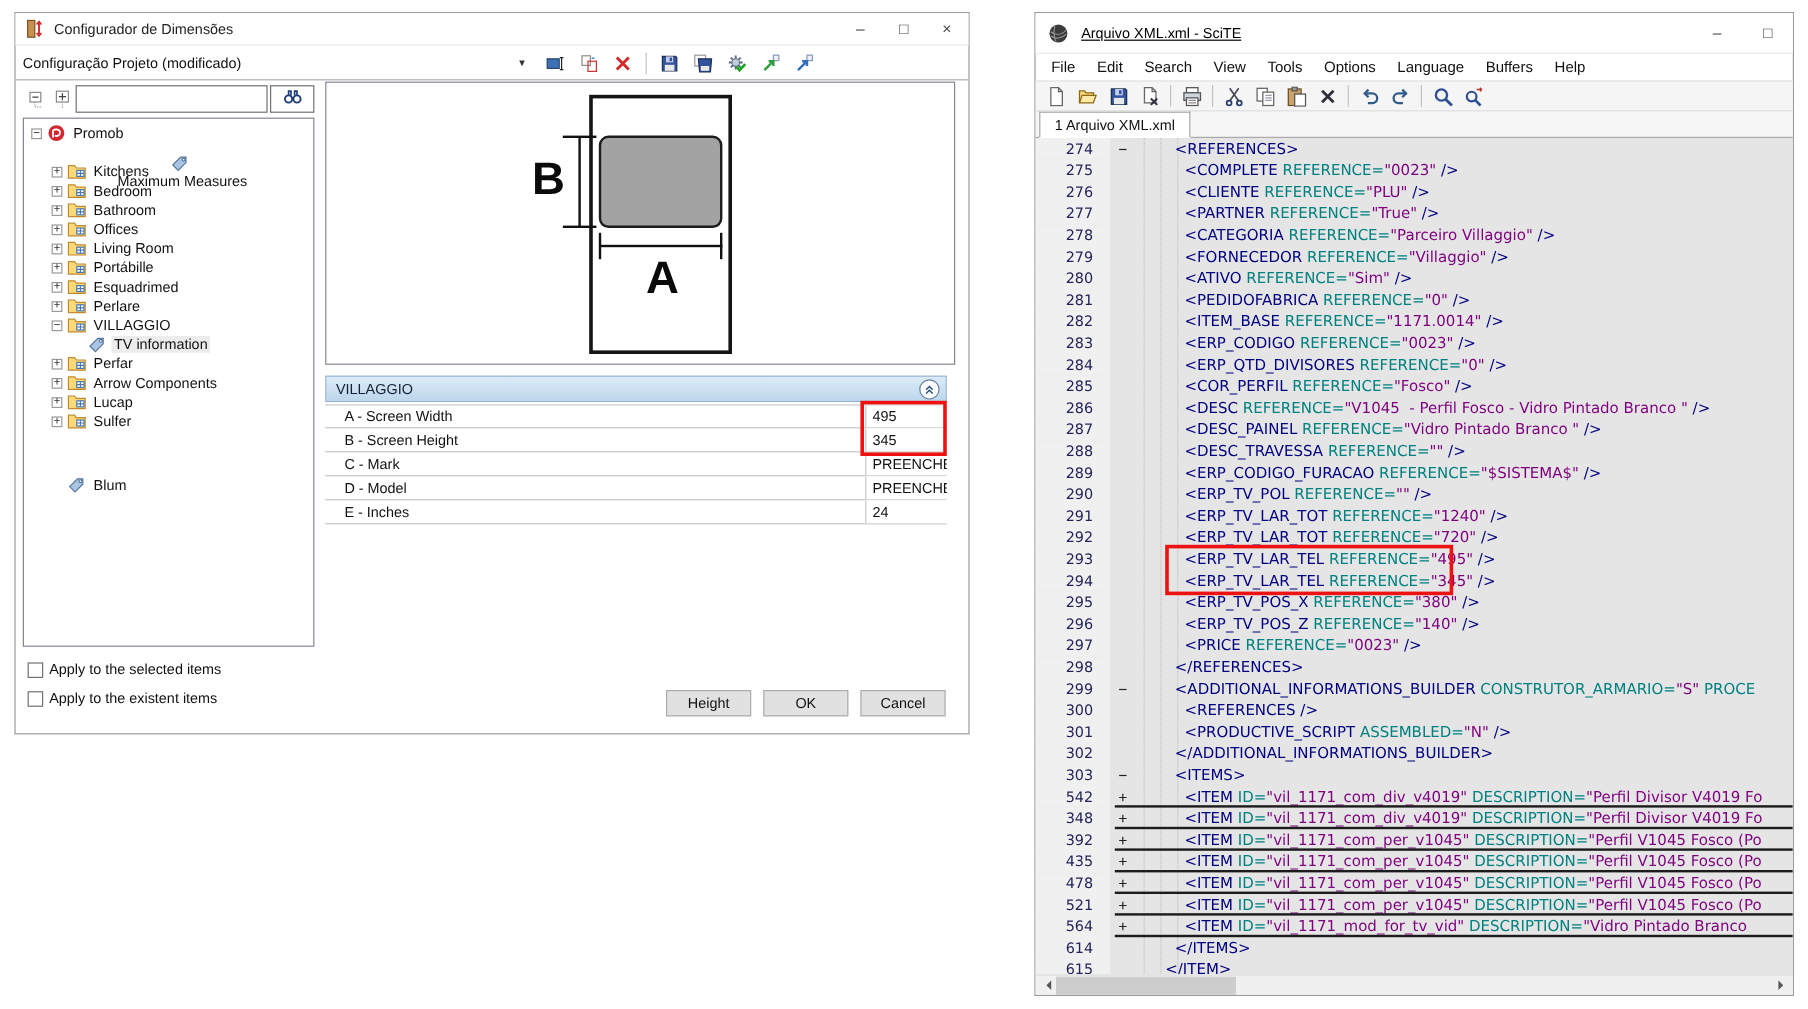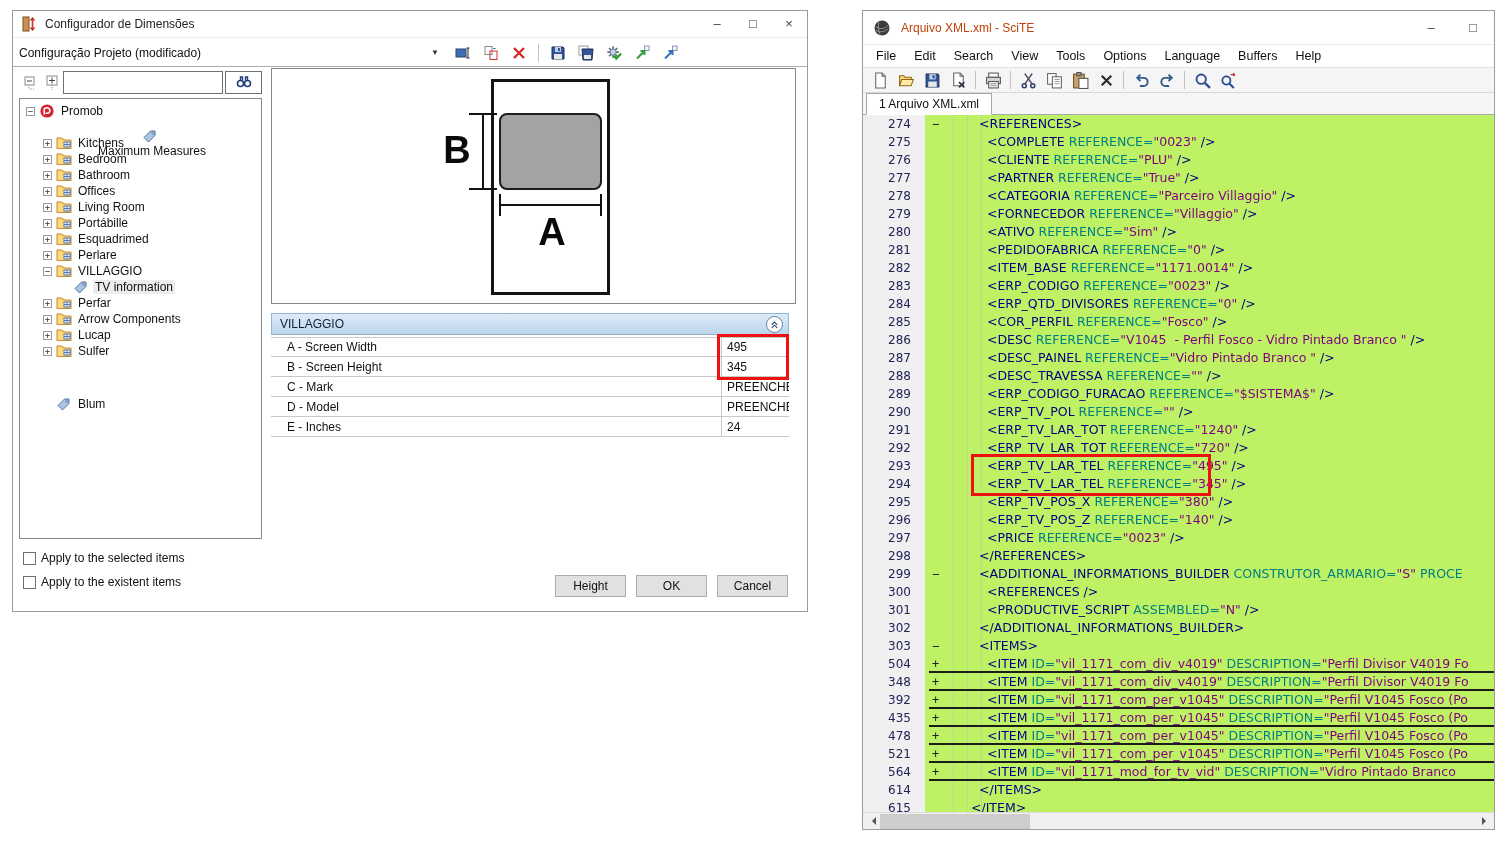--- a/index.html
+++ b/index.html
@@ -95,40 +95,40 @@
          border:1px solid #adadad; font-size:12px; text-align:center; line-height:20px;
          color:#111; }
 
   .annot { position:absolute; border:3px solid #e11; pointer-events:none; }
   #annot-left { left:704px; top:323px; width:72px; height:46px; }
 
   
   #win-right { left:862px; top:10px; width:633px; height:820px; }
   #rw-titlebar { height:34px; display:flex; align-items:center; }
   #rw-titlebar .app-icon { width:18px; height:18px; margin:0 10px; }
-  #rw-titlebar .title { font-size:12px; color:#c2410c; flex:1; }
+  #rw-titlebar .title { font-size:12px; color:#000000; flex:1;text-decoration:underline; }
   #rw-titlebar .wctl { height:34px; line-height:33px; width:42px; }
 
   #rw-menubar { position:absolute; top:34px; left:0; right:0; height:22px; display:flex;
                 align-items:center; padding-left:4px; }
   .menu-item { font-size:12.5px; color:#111; padding:2px 9px; }
 
   #rw-toolbar { position:absolute; top:56px; left:0; right:0; height:26px;
                 background:#f5f5f5; border-top:1px solid #e2e2e2;
                 border-bottom:1px solid #d7d7d7; display:flex; align-items:center;
                 gap:8px; padding-left:8px; }
   #rw-toolbar .tico svg { width:17px; height:17px; }
 
   #rw-tabbar { position:absolute; top:82px; left:0; right:0; height:22px;
                background:#f6f6f6; border-bottom:1px solid #a8a8a8; }
   #rw-tab { position:absolute; left:3px; bottom:-1px; height:22px; background:#fff;
             border:1px solid #a8a8a8; border-bottom:1px solid #fff; font-size:12px;
             color:#111; padding:0 12px; line-height:20px; }
 
-  #editor { position:absolute; top:104px; left:0; right:0; bottom:17px; background:#bef264;
+  #editor { position:absolute; top:104px; left:0; right:0; bottom:17px; background:#e5e5e5;
             overflow:hidden; font-family:"DejaVu Sans",sans-serif; font-size:12.5px; }
   .guide { position:absolute; top:0; bottom:0; width:0; border-left:1px dotted #bdbdbd; }
   #code-lines { position:relative; }
   .crow { height:18px; display:flex; line-height:18px; position:relative; }
   .ln { flex:0 0 62px; text-align:right; padding-right:14px; background:#f0f0f0;
         color:#23235a; font-size:12px; }
   .fold { flex:0 0 24px; padding-left:7px; color:#222; font-size:12px;
           font-family:"DejaVu Sans Mono",monospace; }
   .code { white-space:pre; }
   .code.ind1 { padding-left:22px; } .code.ind2 { padding-left:30px; } .code.ind3 { padding-left:38px; }
@@ -732,21 +732,21 @@
           <span class="ln">302</span>
           <span class="fold"></span>
           <span class="code ind2"><span class="sx-t">&lt;/ADDITIONAL_INFORMATIONS_BUILDER&gt;</span></span>
         </div>
         <div class="crow">
           <span class="ln">303</span>
           <span class="fold">−</span>
           <span class="code ind2"><span class="sx-t">&lt;ITEMS&gt;</span></span>
         </div>
         <div class="crow">
-          <span class="ln">504</span>
+          <span class="ln">542</span>
           <span class="fold">+</span>
           <span class="code ind3"><span class="sx-t">&lt;ITEM </span><span class="sx-a">ID=</span><span class="sx-v">"vil_1171_com_div_v4019"</span><span class="sx-a"> DESCRIPTION=</span><span class="sx-v">"Perfil Divisor V4019 Fo</span></span>
           <div class="fold-rule"></div>
         </div>
         <div class="crow">
           <span class="ln">348</span>
           <span class="fold">+</span>
           <span class="code ind3"><span class="sx-t">&lt;ITEM </span><span class="sx-a">ID=</span><span class="sx-v">"vil_1171_com_div_v4019"</span><span class="sx-a"> DESCRIPTION=</span><span class="sx-v">"Perfil Divisor V4019 Fo</span></span>
           <div class="fold-rule"></div>
         </div>

